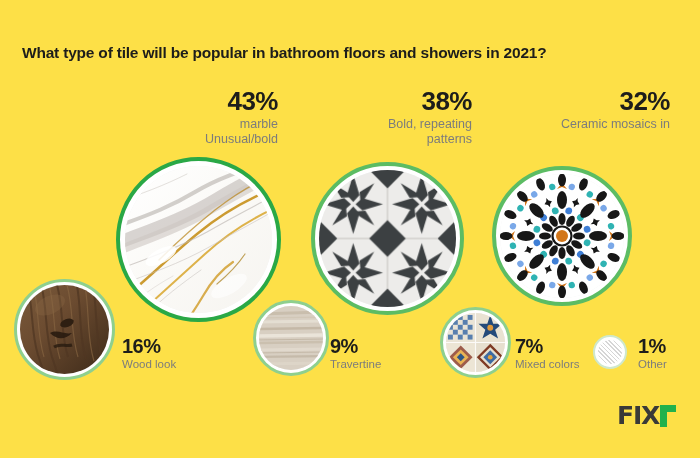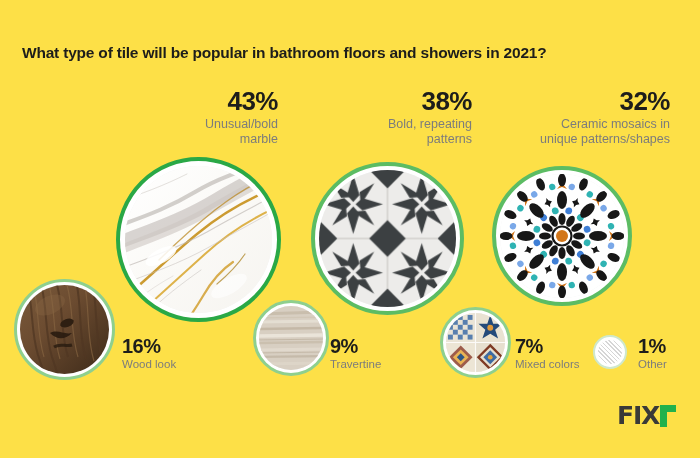--- a/index.html
+++ b/index.html
@@ -141,22 +141,22 @@
 </head>
 <body>
 
 <div id="stage">
 
   <div class="title">What type of tile will be popular in bathroom floors and showers in 2021?</div>
 
   <div class="node">
     <div class="lbl" style="left:118px; top:88px; width:160px;">
       <div class="pct">43%</div>
+      <div class="cap">marble</div>
       <div class="cap">Unusual/bold</div>
-      <div class="cap">marble</div>
     </div>
     <div class="ring" style="left:116px; top:157px; width:165px; height:165px; border:4px solid #2aa846;"></div>
     <div class="disc" style="left:125px; top:166px; width:147px; height:147px;">
       <svg class="tex-svg" viewBox="0 0 147 147" preserveAspectRatio="xMidYMid slice">
         <defs>
           <linearGradient id="mb" x1="0" y1="0" x2="1" y2="1">
             <stop offset="0%" stop-color="#ffffff"></stop>
             <stop offset="45%" stop-color="#fbfaf7"></stop>
             <stop offset="100%" stop-color="#f6f4f0"></stop>
           </linearGradient>
@@ -222,21 +222,20 @@
         <rect width="120" height="120" fill="url(#tilepat)"></rect>
         <rect width="120" height="120" fill="#ffffff" opacity="0.04"></rect>
       </svg>
     </div>
   </div>
 
   <div class="node">
     <div class="lbl" style="left:480px; top:88px; width:190px;">
       <div class="pct">32%</div>
       <div class="cap">Ceramic mosaics in</div>
-      <div class="cap">unique patterns/shapes</div>
     </div>
     <div class="ring" style="left:492px; top:166px; width:140px; height:140px; border:4px solid #5cbc63;"></div>
     <div class="disc" style="left:500px; top:174px; width:124px; height:124px;">
       <svg class="tex-svg" viewBox="0 0 124 124" preserveAspectRatio="xMidYMid slice">
         <rect width="124" height="124" fill="#ffffff"></rect>
         <g transform="translate(62,62)">
 
           <circle r="6" fill="#d2761a"></circle>
           <circle r="9.5" fill="none" stroke="#171717" stroke-width="2.2"></circle>
           <g id="ring1">

